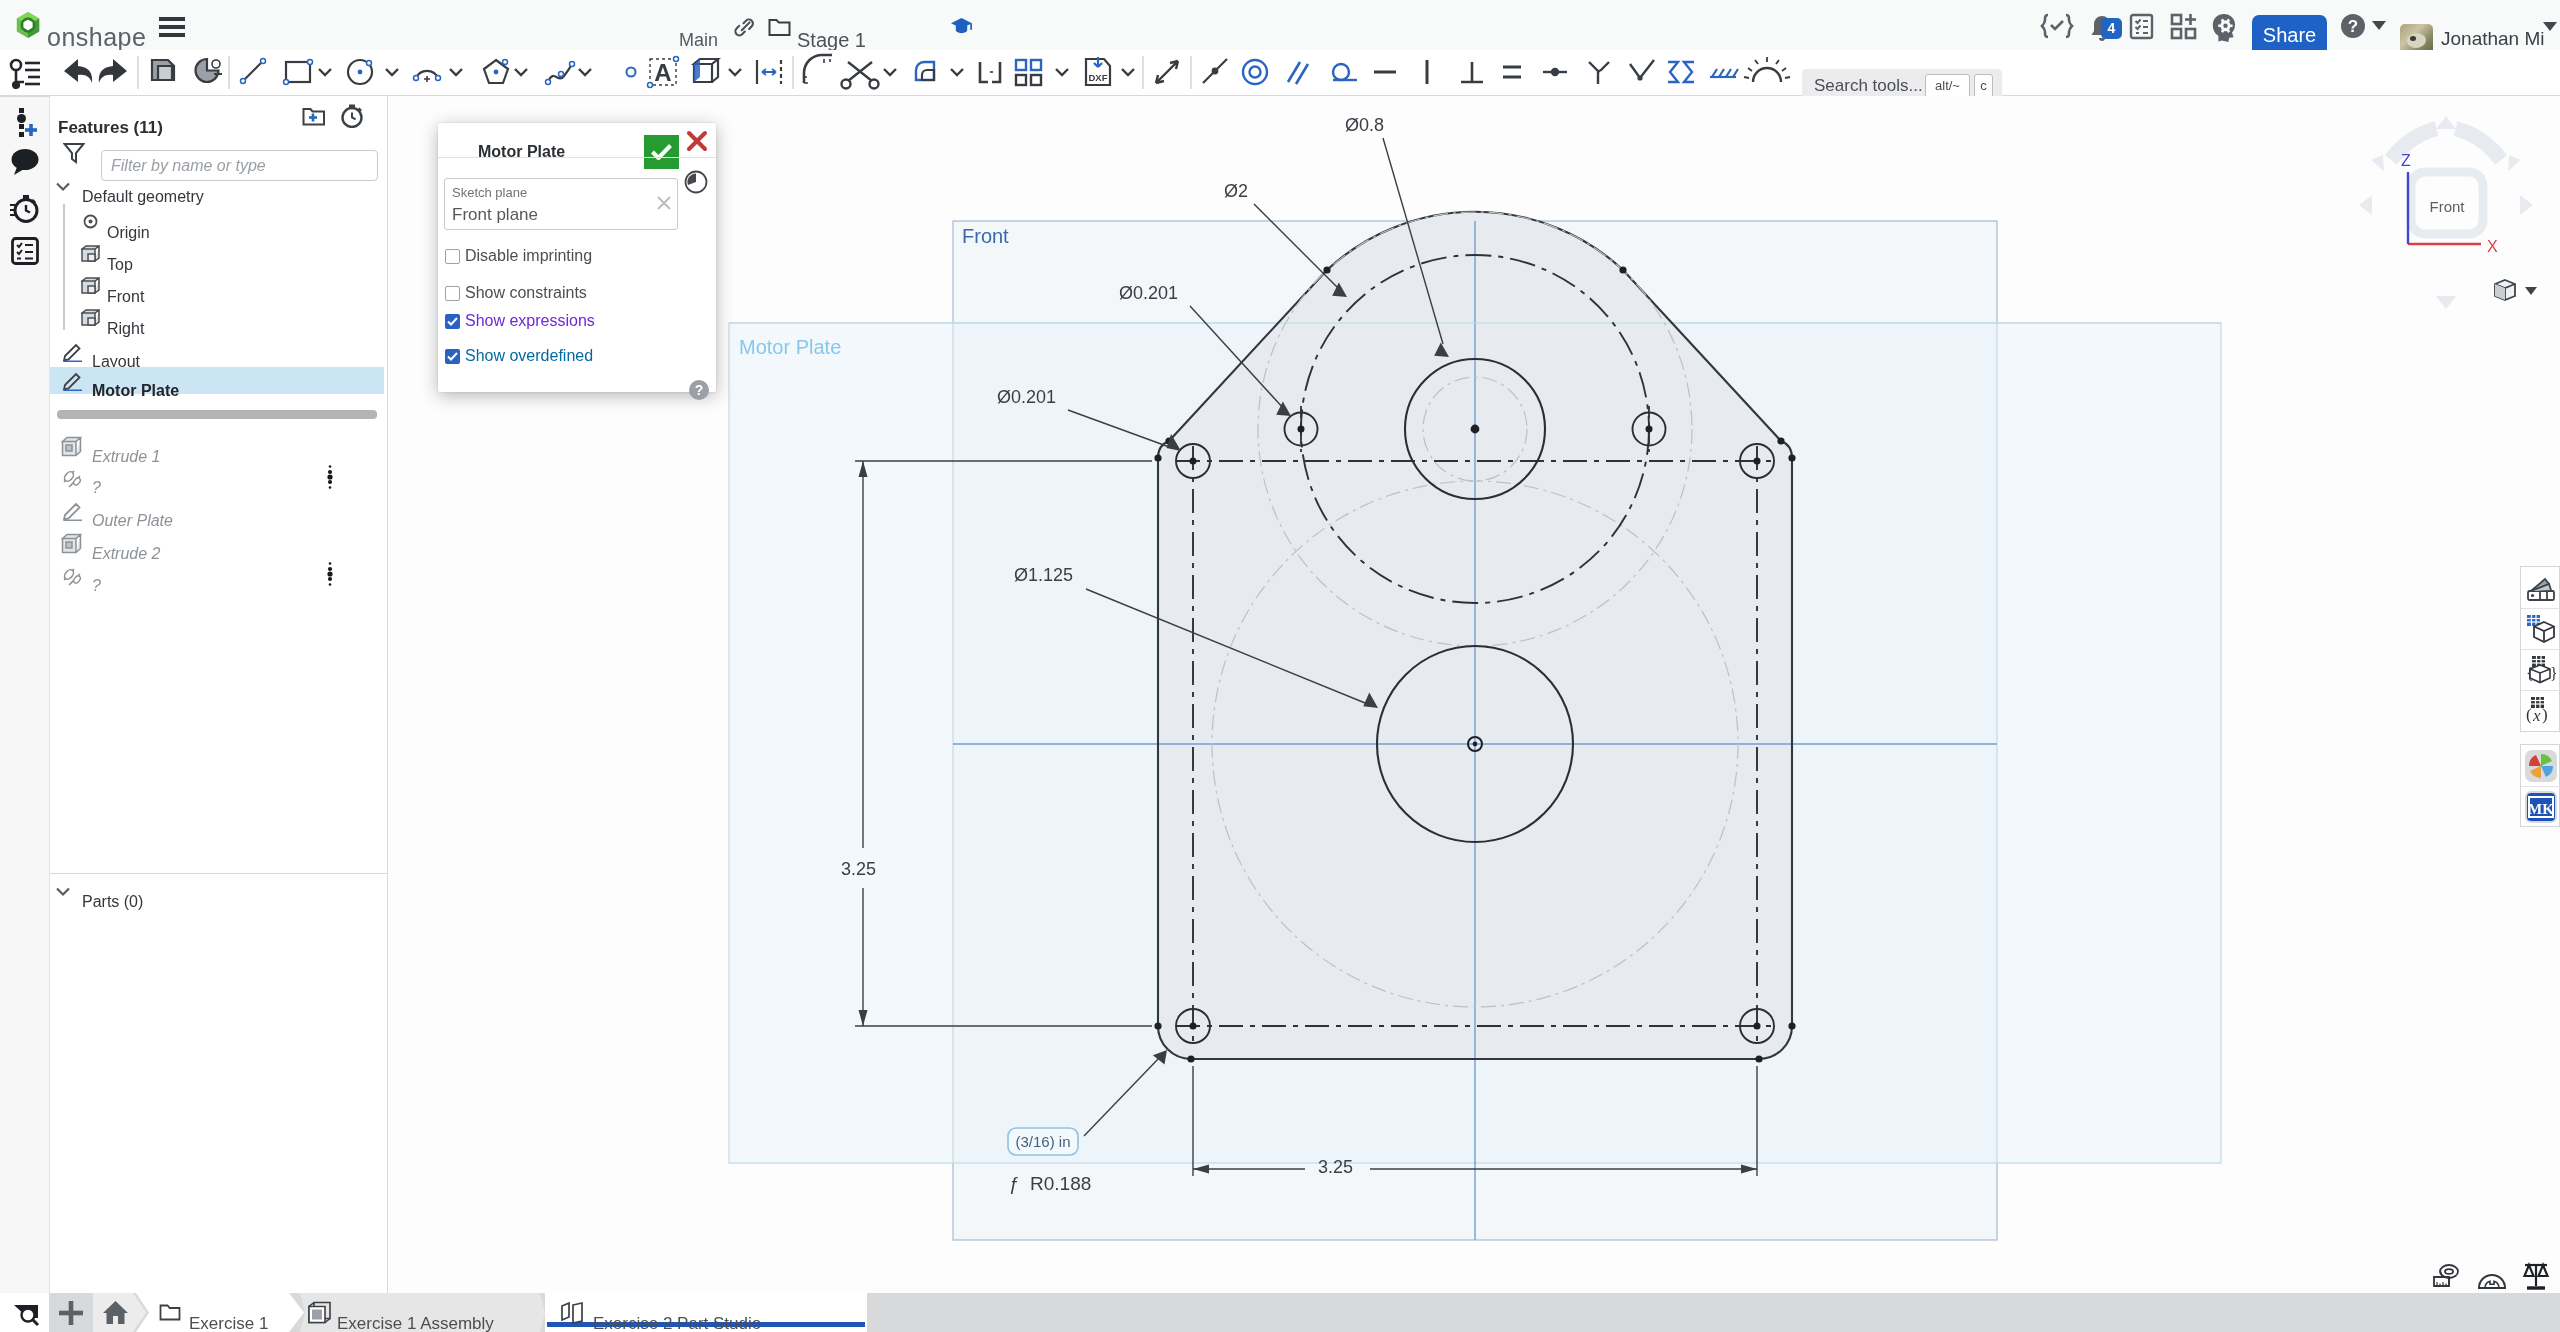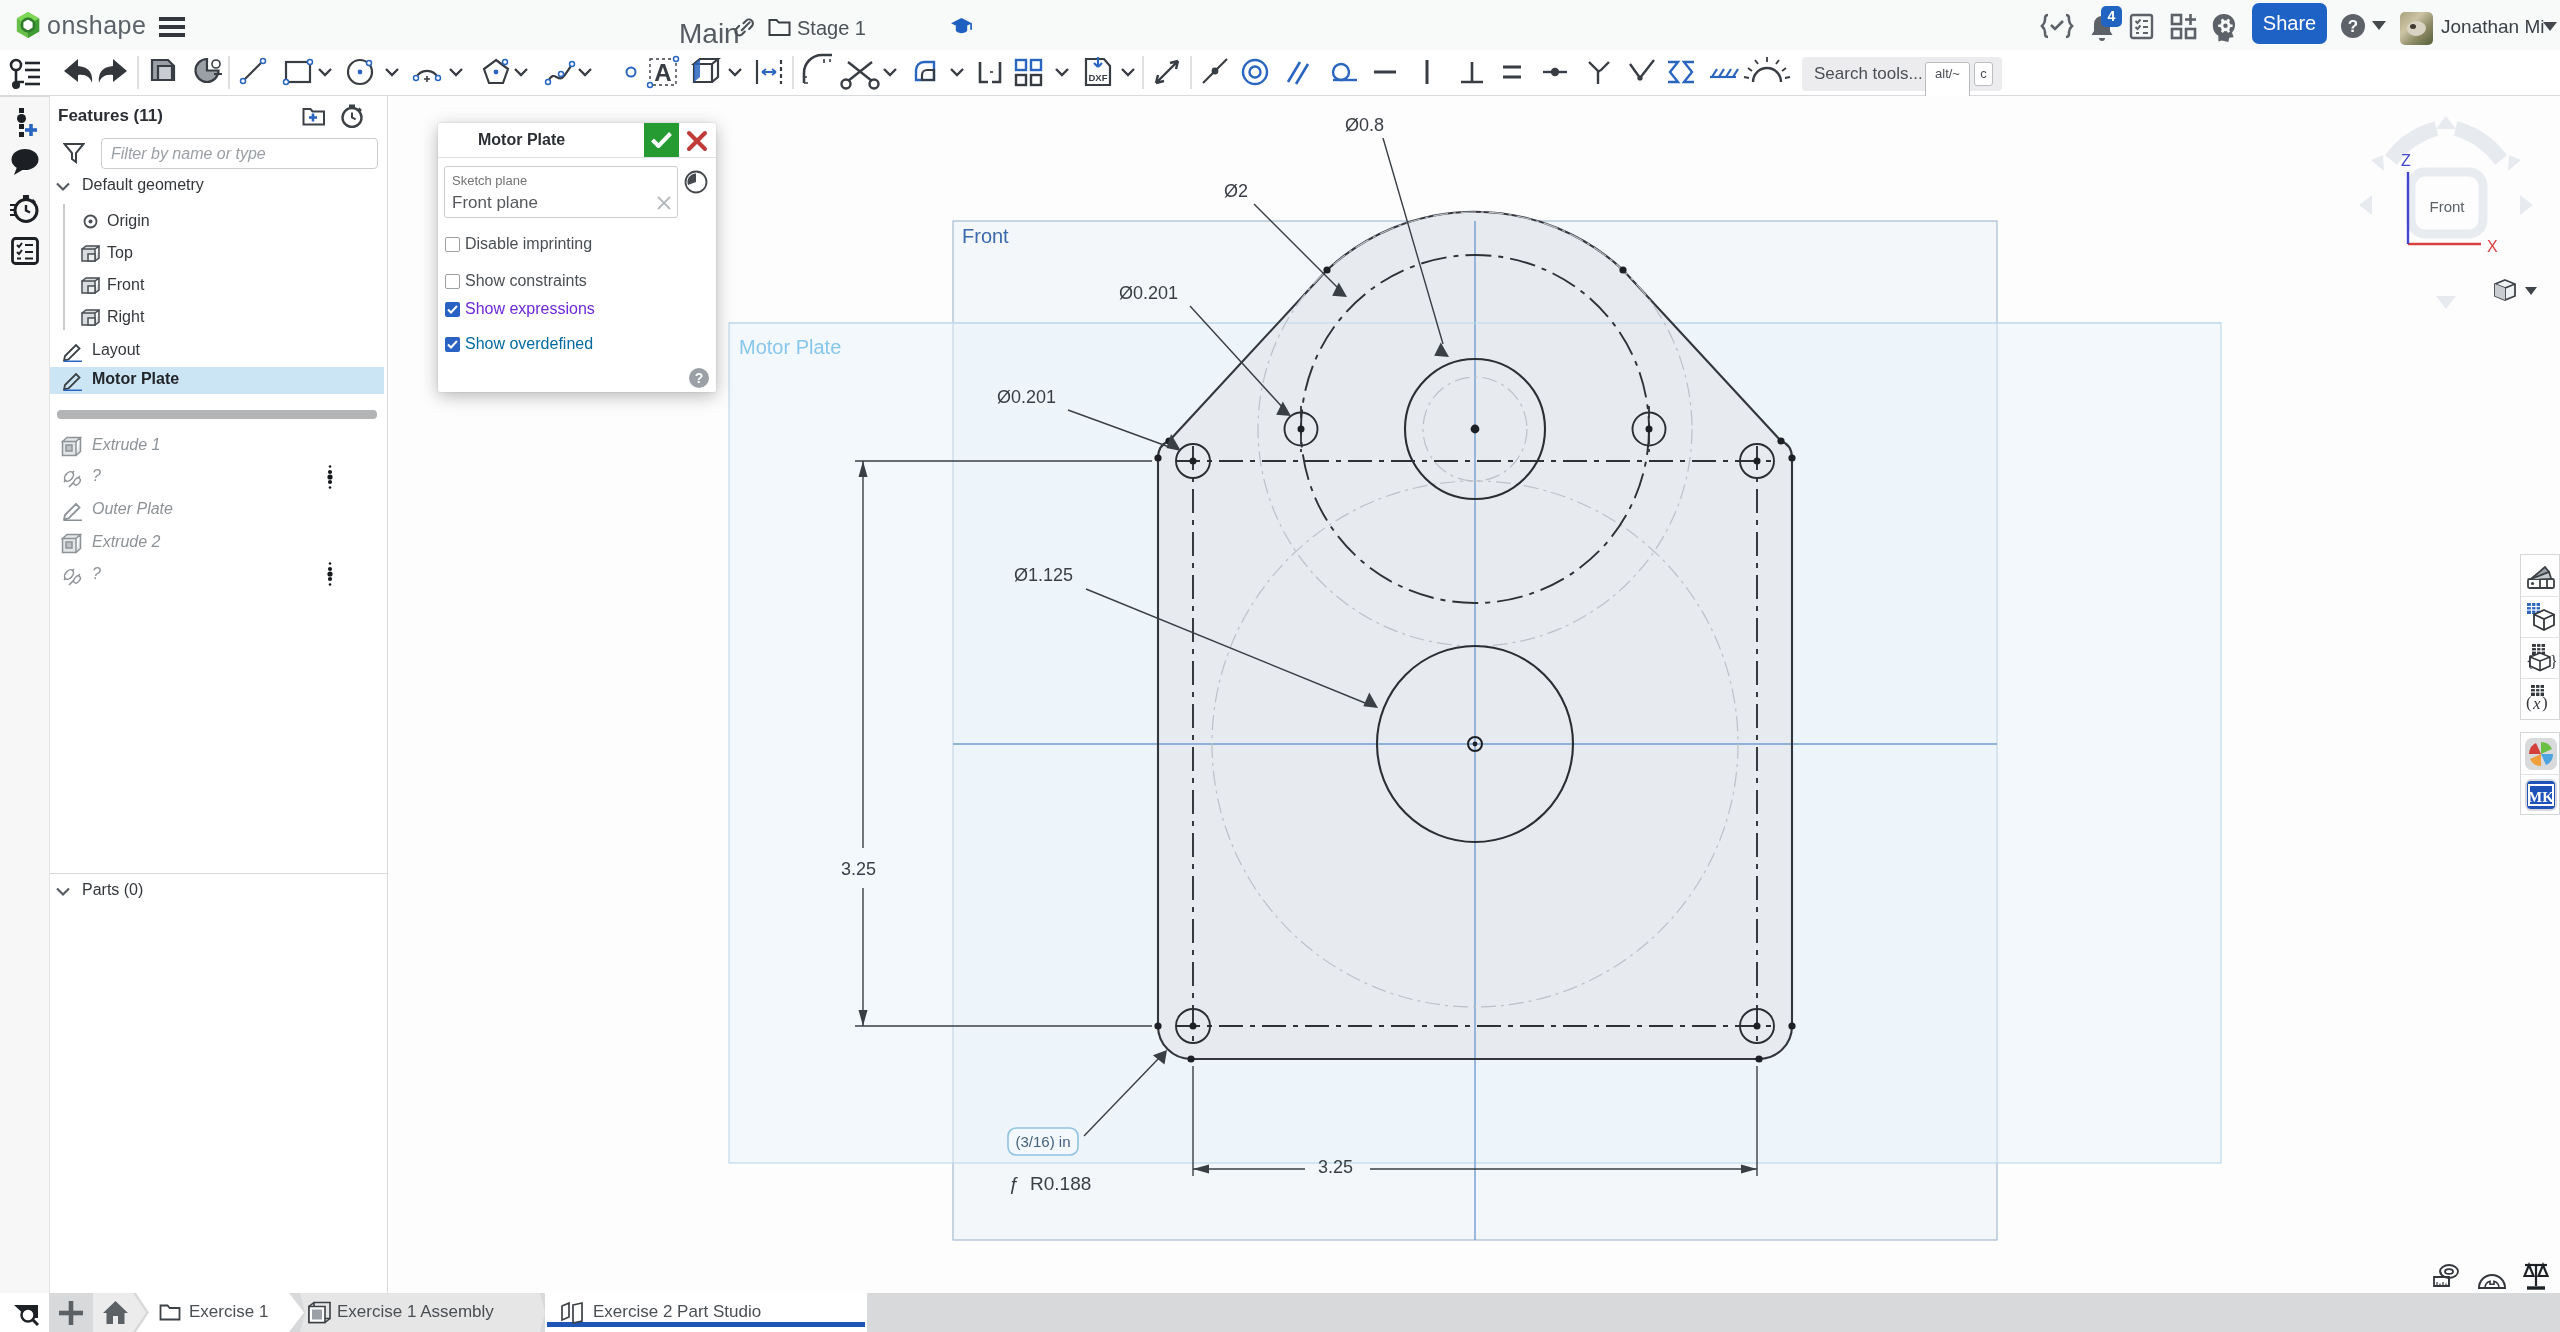--- a/index.html
+++ b/index.html
@@ -6,21 +6,21 @@
   html,body { width:2560px; height:1332px; overflow:hidden; font-family:"Liberation Sans", sans-serif; background:#fff; }
   
   #topbar { position:absolute; left:0; top:0; width:2560px; height:50px; background:#f8f9f9; }
   #toolbar { position:absolute; left:0; top:50px; width:2560px; height:46px; background:#ffffff; border-bottom:1px solid #d8d9da; }
   #strip { position:absolute; left:0; top:96px; width:50px; height:1197px; background:#f7f7f7; border-right:1px solid #e3e3e3; }
   #panel { position:absolute; left:50px; top:96px; width:338px; height:1197px; background:#ffffff; border-right:1px solid #d6d8da; }
   #canvas { position:absolute; left:389px; top:96px; width:2171px; height:1197px; background:#fdfdfe; }
   #tabbar { position:absolute; left:0; top:1293px; width:2560px; height:39px; background:#d8d9da; }
   .ico { position:absolute; }
   svg { display:block; }
-  .t { position:absolute; white-space:nowrap; }
+  .t { position:absolute; white-space:nowrap;margin-top:12px; }
 </style>
 </head>
 <body>
 <div id="topbar">
 
   <svg class="ico" style="left:14px;top:11px" width="28" height="28" viewBox="0 0 28 28">
     <path d="M14 1 L25.2 7.5 V20.5 L14 27 L2.8 20.5 V7.5 Z" fill="#6abf4b"></path>
     <path d="M14 1 L25.2 7.5 L14 14 L2.8 7.5 Z" fill="#7ed957" opacity="0.9"></path>
     <path d="M14 14 L25.2 7.5 V20.5 L14 27 Z" fill="#3f9b34"></path>
     <circle cx="14" cy="14" r="6.5" fill="#fff"></circle>
@@ -29,21 +29,21 @@
   </svg>
   <div class="t" style="left:47px;top:11px;font-size:25px;color:#5a6168;letter-spacing:0.5px;">onshape</div>
 
   <svg class="ico" style="left:158px;top:16px" width="28" height="22" viewBox="0 0 28 22">
     <g stroke="#33373c" stroke-width="4">
         <line x1="1" y1="3" x2="27" y2="3"></line>
         <line x1="1" y1="11" x2="27" y2="11"></line>
         <line x1="1" y1="19" x2="27" y2="19"></line>
       </g>
   </svg>
-  <div class="t" style="left:679px;top:18px;font-size:28px;color:#555b61;">Main</div>
+  <div class="t" style="left:679px;top:18px;font-size:18px;color:#555b61;">Main</div>
 
   <svg class="ico" style="left:733px;top:18px" width="21" height="21" viewBox="0 0 24 24">
     <g stroke="#4a4f54" stroke-width="2.4" fill="none" stroke-linecap="round">
       <path d="M10 14 L 19 5"></path>
       <path d="M12 6 L15 3 a4.5 4.5 0 0 1 6.4 6.4 L18.5 12.5"></path>
       <path d="M12 18 L9 21 a4.5 4.5 0 0 1 -6.4 -6.4 L5.5 11.5" transform="translate(1.5,-2.5)"></path>
     </g>
   </svg>
 
   <svg class="ico" style="left:768px;top:17px" width="23" height="20" viewBox="0 0 23 20">

